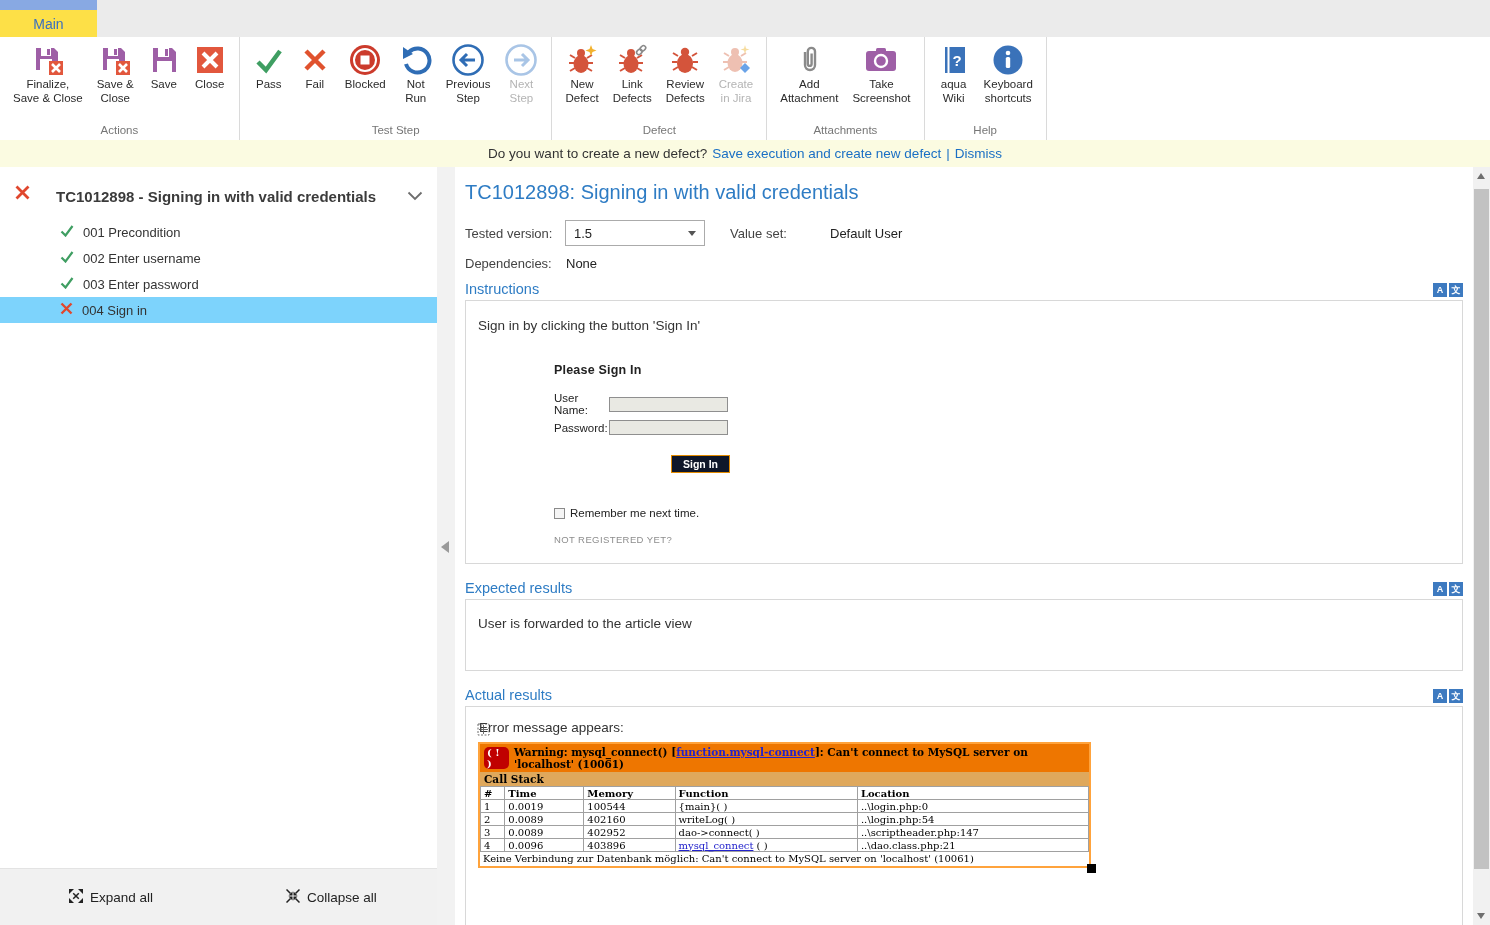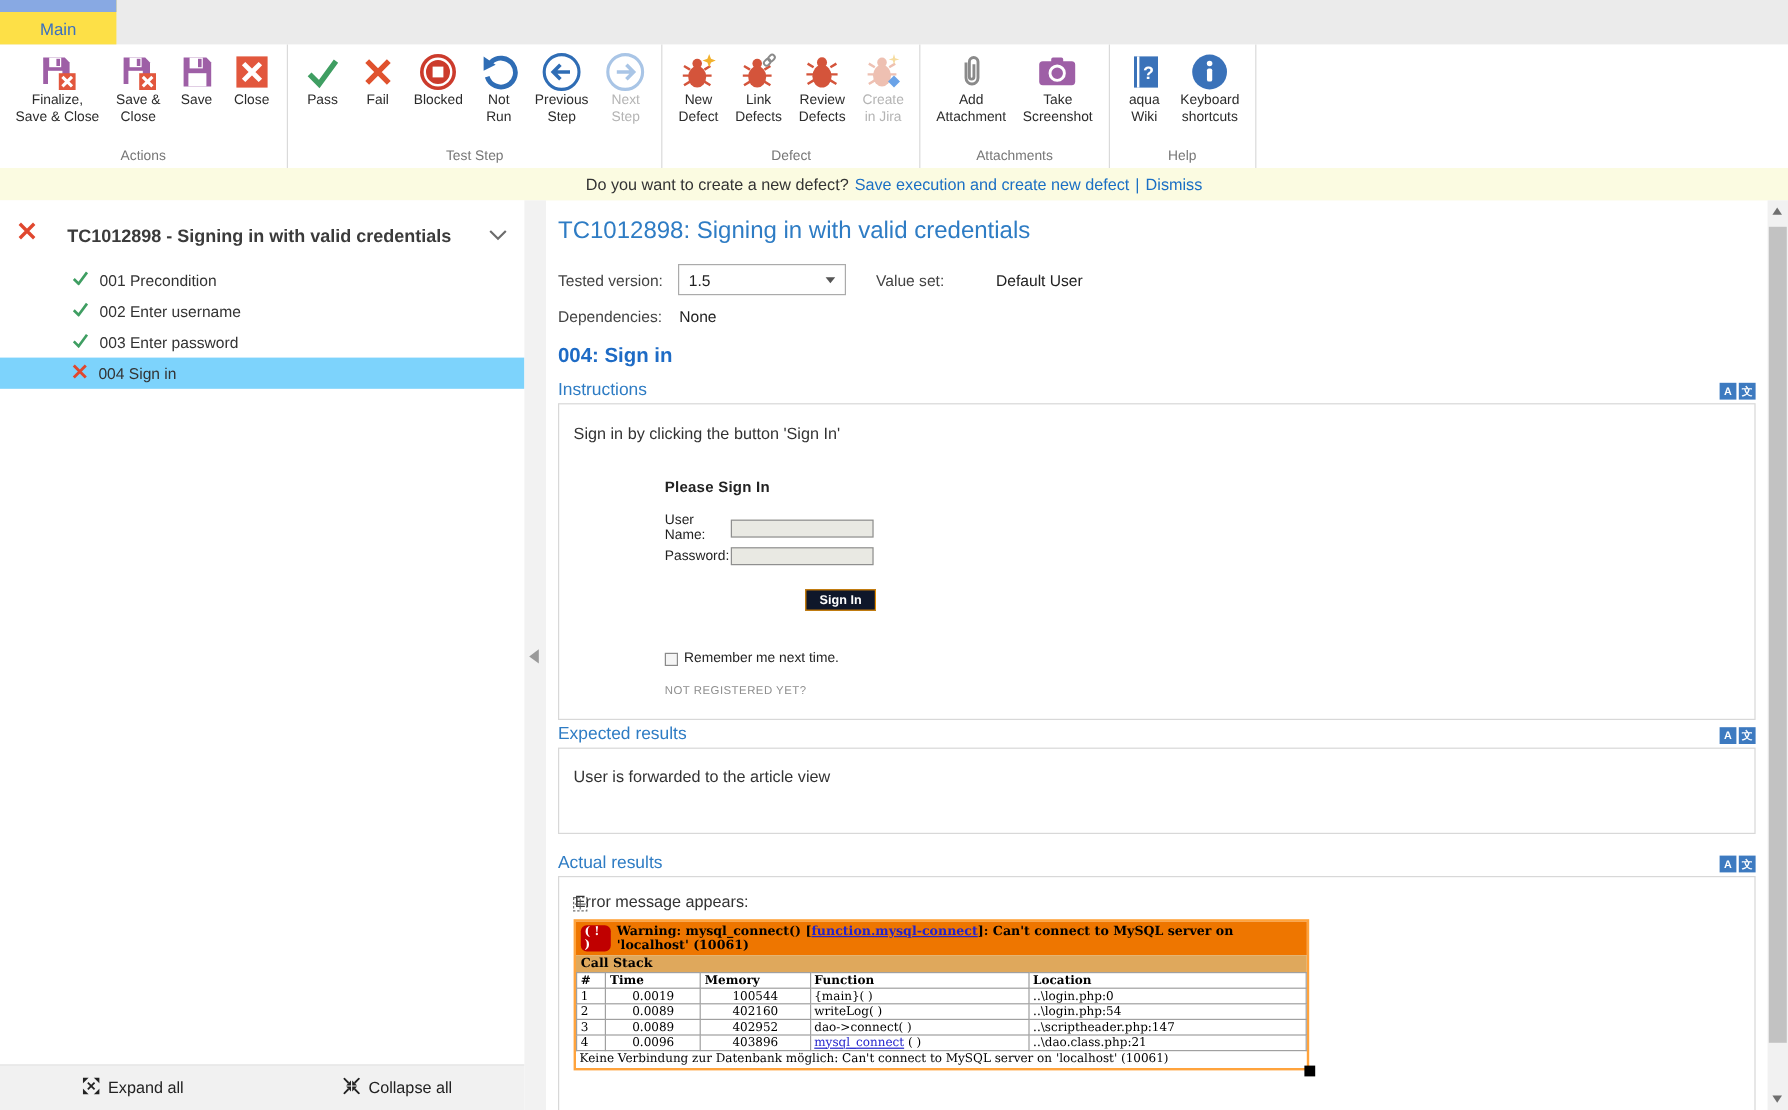--- a/index.html
+++ b/index.html
@@ -30,21 +30,21 @@
 
   
   .bodyrow { display:flex; height:758px; }
 
   
   .sidebar { width:437px; background:#fff; display:flex; flex-direction:column; }
   .sb-header { display:flex; align-items:flex-end; gap:25px; padding:17px 14px 14px 14px; }
   .sb-title { font-weight:bold; font-size:15px; color:#3b3b3b; flex:1; }
   .sb-step { height:26px; display:flex; align-items:center; gap:9px; padding-left:60px; font-size:13px; cursor:default; }
   .sb-step.selected { background:#7dd3fc; }
-  .sb-footer { margin-top:auto; height:38px; background:#f1f1f1; border-top:1px solid #e3e3e3;
+  .sb-footer { margin-top:auto; height:57px; background:#f1f1f1; border-top:1px solid #e3e3e3;
     display:flex; align-items:center; }
   .sb-foot-btn { display:flex; align-items:center; gap:7px; font-size:13.5px; color:#222; cursor:pointer; }
   .sb-foot-btn.expand { margin-left:69px; }
   .sb-foot-btn.collapse { margin-left:133px; }
 
   
   .splitter { width:18px; background:#f2f2f2; position:relative; }
   .collapse-arrow { position:absolute; left:4px; top:374px; width:0; height:0;
     border-top:6px solid transparent; border-bottom:6px solid transparent; border-right:8px solid #9a9a9a; cursor:pointer; }
 
@@ -61,21 +61,21 @@
   .vs-value { color:#222; }
   .dep-value { color:#222; margin-left:1px; }
   .step-heading { color:#1e6bc5; font-weight:bold; font-size:17px; margin:16px 0 10px 0; }
 
   .sec-head { display:flex; align-items:flex-end; margin-bottom:3px; }
   .sec-label { color:#2e7cc4; font-size:14.5px; }
   .translate { margin-left:auto; display:flex; gap:2px; cursor:pointer; }
   .tr-sq { width:14px; height:14px; background:#3d7ac0; color:#fff; font-size:9px; font-weight:bold;
     display:flex; align-items:center; justify-content:center; }
   .box { border:1px solid #d8d8d8; background:#fff; width:100%; }
-  .box-instructions { height:264px; padding:17px 12px; margin-bottom:4px; }
+  .box-instructions { height:264px; padding:17px 12px; margin-bottom:16px; }
   .box-expected { height:72px; padding:16px 12px; margin-bottom:16px; }
   .box-actual { height:235px; padding:13px 12px; position:relative; }
   .body-text { font-size:13.5px; color:#333; }
 
   
   .signin { margin:30px 0 0 76px; width:260px; font-size:11.5px; color:#222; }
   .si-title { font-weight:bold; font-size:12.5px; margin-bottom:15px; letter-spacing:.2px; }
   .si-row { display:flex; align-items:center; margin-bottom:4px; }
   .si-lab { width:53px; font-size:11.5px; }
   .si-input { width:119px; height:15px; background:#e9e9e3; border:1px solid #8f8f8f; margin-left:2px; }
@@ -93,21 +93,21 @@
     font-family:"DejaVu Serif", serif; color:#000; }
   .resize-handle { position:absolute; right:-7px; bottom:-7px; width:9px; height:9px; background:#000; cursor:nwse-resize; }
   .x-warn { background:#ee7600; display:flex; align-items:center; gap:5px; padding:2px 4px;
     font-size:10.5px; font-weight:bold; }
   .x-bang { background:#c00000; color:#fff; border-radius:5px; padding:0 3px; font-size:10px; font-weight:bold; }
   .x-warn a, .x-tbl a { color:#2222cc; text-decoration:underline; }
   .x-callstack { background:#dfa85c; font-size:10.5px; font-weight:bold; padding:1px 4px; }
   .x-tbl { width:100%; border-collapse:collapse; font-size:10px; }
   .x-tbl td { border:1px solid #a0a0a0; padding:0 3px; height:13px; }
   .x-tbl .xh td { font-weight:bold; }
-  .x-tbl .num { text-align:center; }
+  .x-tbl .num { text-align:left; }
   .x-foot { font-size:10px; padding:1px 3px 2px 3px; }
 
   
   .scrollbar { width:17px; background:#f1f1f1; position:relative; }
   .sb-up { position:absolute; top:6px; left:4px; width:0; height:0; border-left:4.5px solid transparent;
     border-right:4.5px solid transparent; border-bottom:6px solid #6f6f6f; cursor:pointer; }
   .sb-thumb { position:absolute; top:22px; left:1px; width:15px; height:680px; background:#c2c2c2; cursor:grab; }
   .sb-down { position:absolute; bottom:6px; left:4px; width:0; height:0; border-left:4.5px solid transparent;
     border-right:4.5px solid transparent; border-top:6px solid #6f6f6f; cursor:pointer; }
 </style>
@@ -457,21 +457,20 @@
         <span class="caret"></span>
       </span>
       <span class="vs-label">Value set:</span>
       <span class="vs-value">Default User</span>
     </div>
     <div class="fieldrow">
       <span class="fl">Dependencies:</span>
       <span class="dep-value">None</span>
     </div>
 
-    <div class="step-heading">004: Sign in</div>
 
     <div class="sec-head">
       <span class="sec-label">Instructions</span>
       <span class="translate">
         <span class="tr-sq">A</span>
         <span class="tr-sq">文</span>
       </span>
     </div>
     <div class="box box-instructions">
       <div class="body-text">Sign in by clicking the button 'Sign In'</div>

